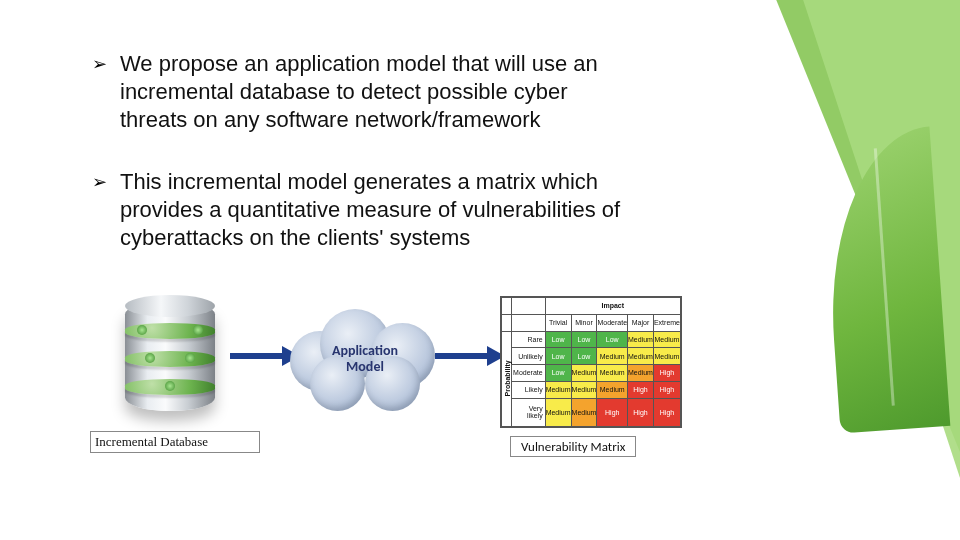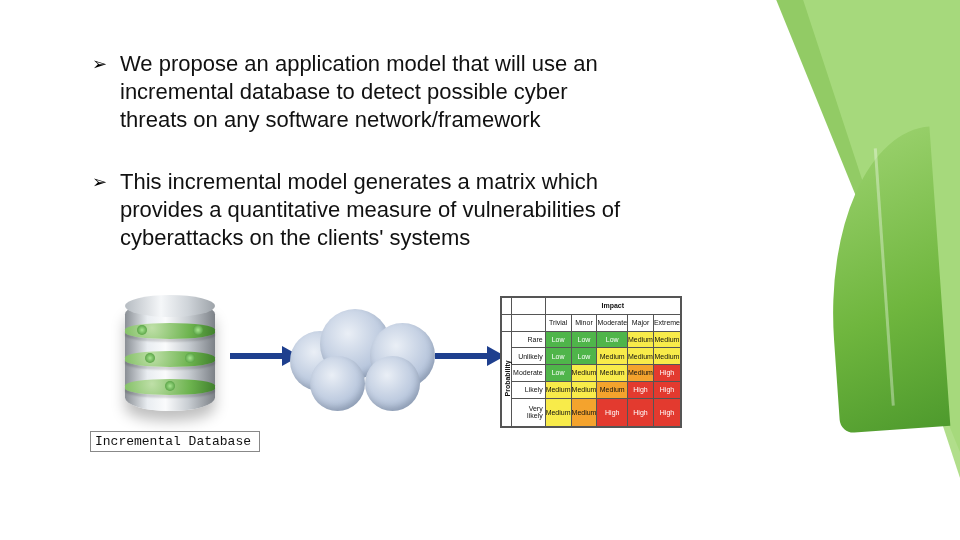--- a/index.html
+++ b/index.html
@@ -15,21 +15,21 @@
   .db .cyl .stripe{position:absolute;left:0;width:90px;height:16px;border-radius:50%/40%;background:radial-gradient(circle at 30% 30%,#bfe0a8,#6cb34e 60%,#3f7f2c);box-shadow:0 3px 2px rgba(0,0,0,.15)}
   .db .cyl .stripe.s1{top:22px}
   .db .cyl .stripe.s2{top:50px}
   .db .cyl .stripe.s3{top:78px}
   .db .cyl .pin{position:absolute;width:10px;height:10px;border-radius:50%;background:radial-gradient(circle,#a8e690,#3c8a2a)}
   .db .cyl .pin.p1{top:24px;left:12px}
   .db .cyl .pin.p2{top:24px;left:68px}
   .db .cyl .pin.p3{top:52px;left:20px}
   .db .cyl .pin.p4{top:52px;left:60px}
   .db .cyl .pin.p5{top:80px;left:40px}
-  .db-label{position:absolute;top:135px;left:0;width:160px;border:1px solid #888;font-family:Liberation Mono, monospace;font-size:13px;padding:2px 4px;color:#111}
+  .db-label{position:absolute;top:135px;left:0;width:160px;border:1px solid #888;font-family:Liberation Serif, serif;font-size:13px;padding:2px 4px;color:#111}
   
   .arrow{position:absolute;width:70px;height:20px}
   .arrow .shaft{position:absolute;top:7px;left:0;width:52px;height:6px;background:#1e3f8e}
   .arrow .head{position:absolute;top:0;right:0;width:0;height:0;border-left:18px solid #1e3f8e;border-top:10px solid transparent;border-bottom:10px solid transparent}
   
   .cloud{position:absolute;left:200px;top:5px;width:150px;height:110px}
   .cloud .blob{position:absolute;border-radius:50%;background:radial-gradient(circle at 40% 35%,#eaeff6,#b9c7dd 60%,#8ea4c6);box-shadow:inset -2px -4px 6px rgba(0,0,0,.15)}
   .cloud .blob.b1{top:30px;left:0;width:60px;height:60px}
   .cloud .blob.b2{top:8px;left:30px;width:70px;height:70px}
   .cloud .blob.b3{top:22px;left:80px;width:65px;height:65px}
@@ -93,20 +93,24 @@
       <div class="shaft"></div>
       <div class="head"></div>
     </div>
 
   <div class="cloud">
     <div class="blob b1"></div>
       <div class="blob b2"></div>
       <div class="blob b3"></div>
       <div class="blob b4"></div>
       <div class="blob b5"></div>
+    <div class="lbl">
+      <span>Application</span><br>
+      <span>Model</span>
+    </div>
   </div>
 
   <div class="arrow" style="left:345px;top:50px">
       <div class="shaft"></div>
       <div class="head"></div>
     </div>
 
   <div class="matrix">
     <table id="vmatrix">
         <tbody>
@@ -161,14 +165,15 @@
             <th style="text-align:right;padding-right:2px">Very likely</th>
             <td class="col-y">Medium</td>
             <td class="col-o">Medium</td>
             <td class="col-r">High</td>
             <td class="col-r">High</td>
             <td class="col-r">High</td>
           </tr>
         </tbody>
       </table>
   </div>
+  <div class="matrix-label">Vulnerability Matrix</div>
 
 </div>
 
 </body></html>

